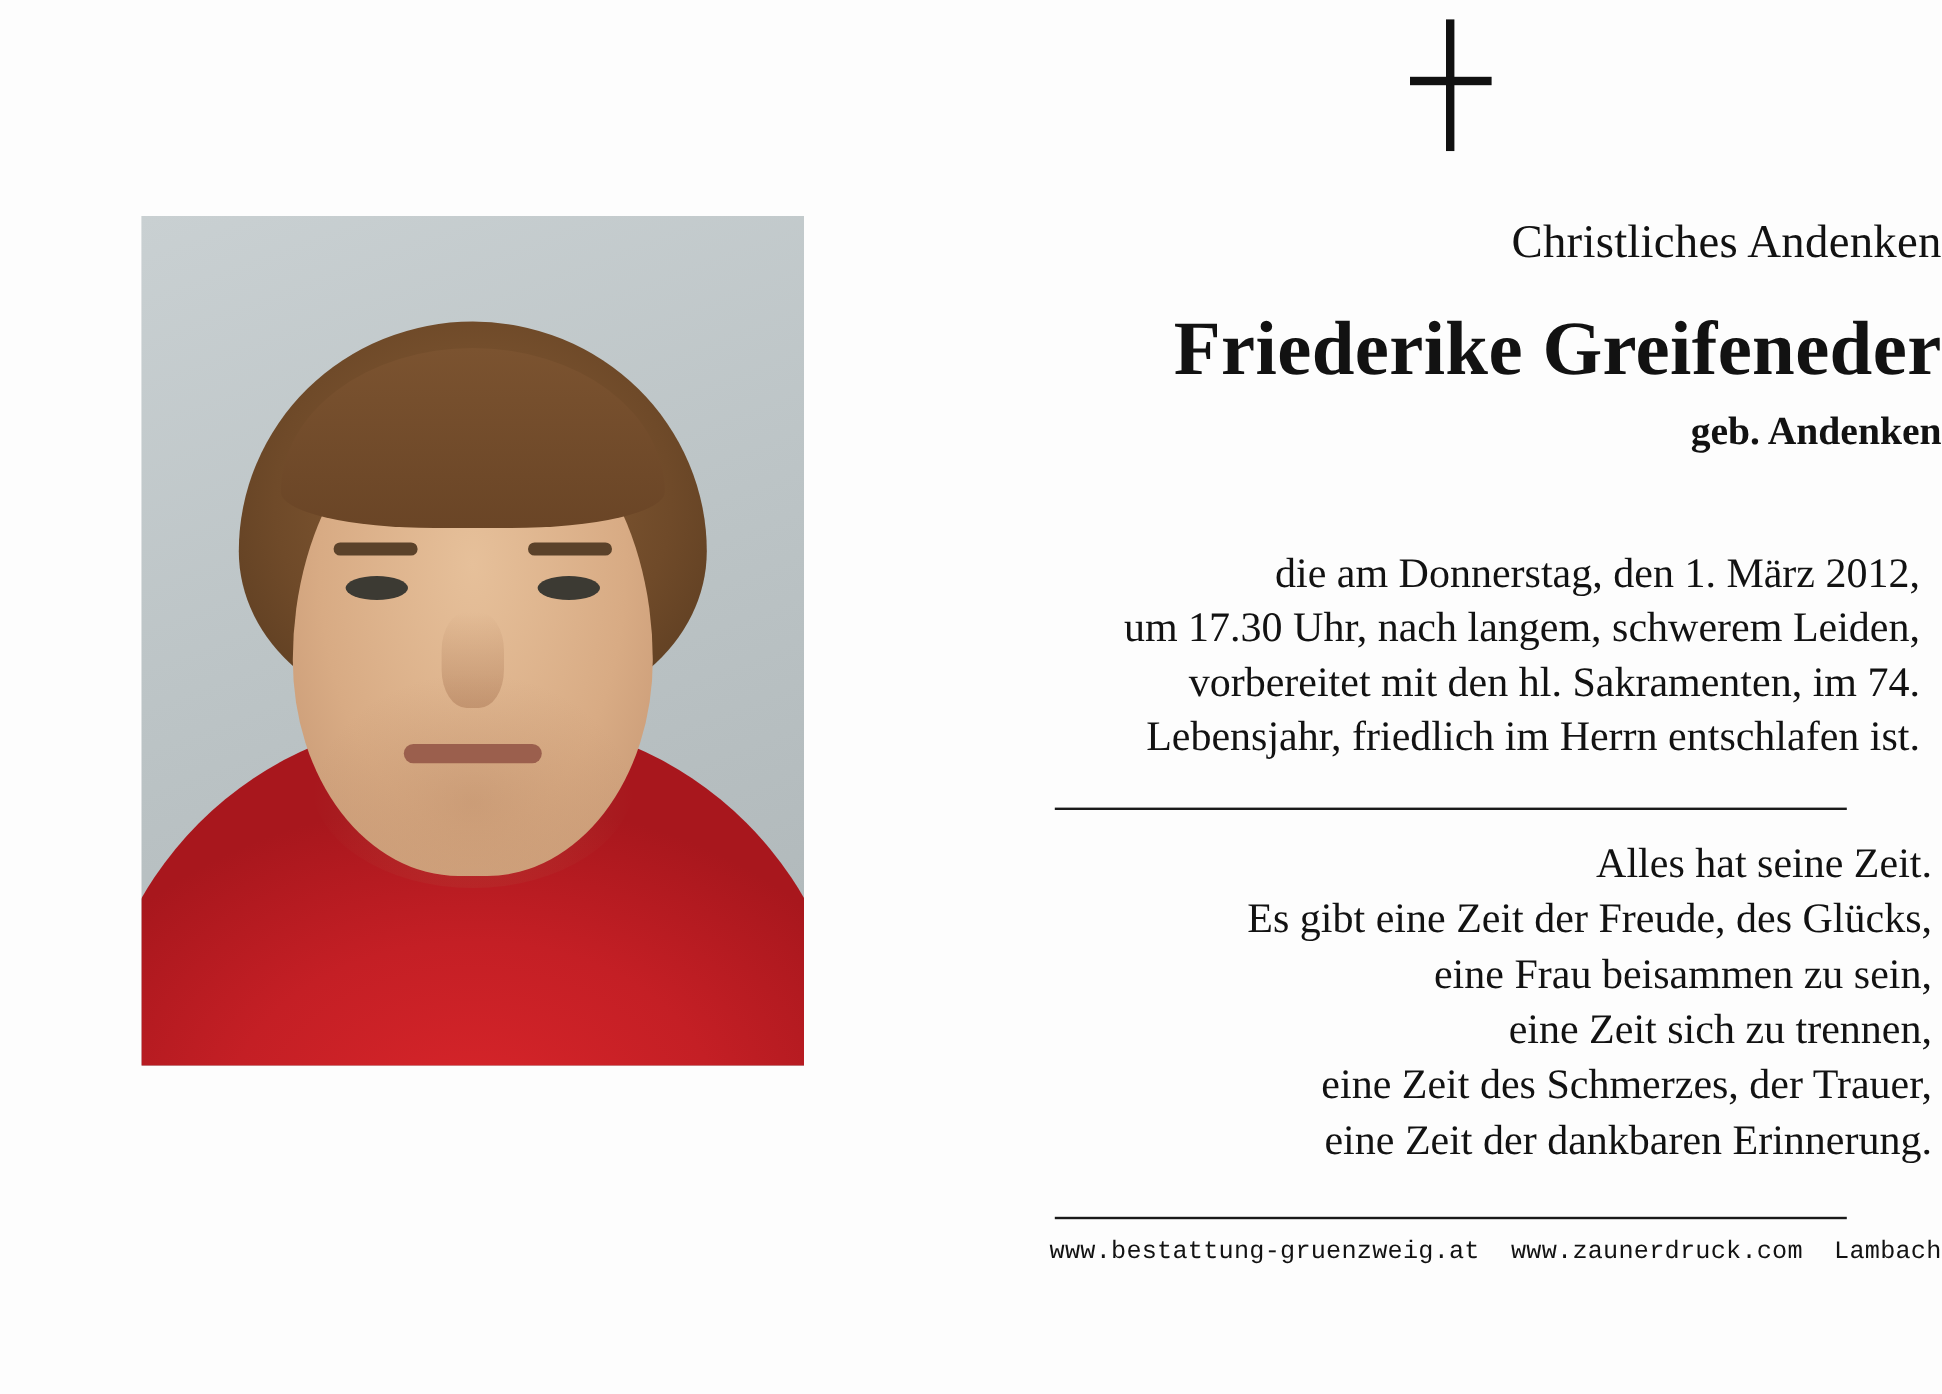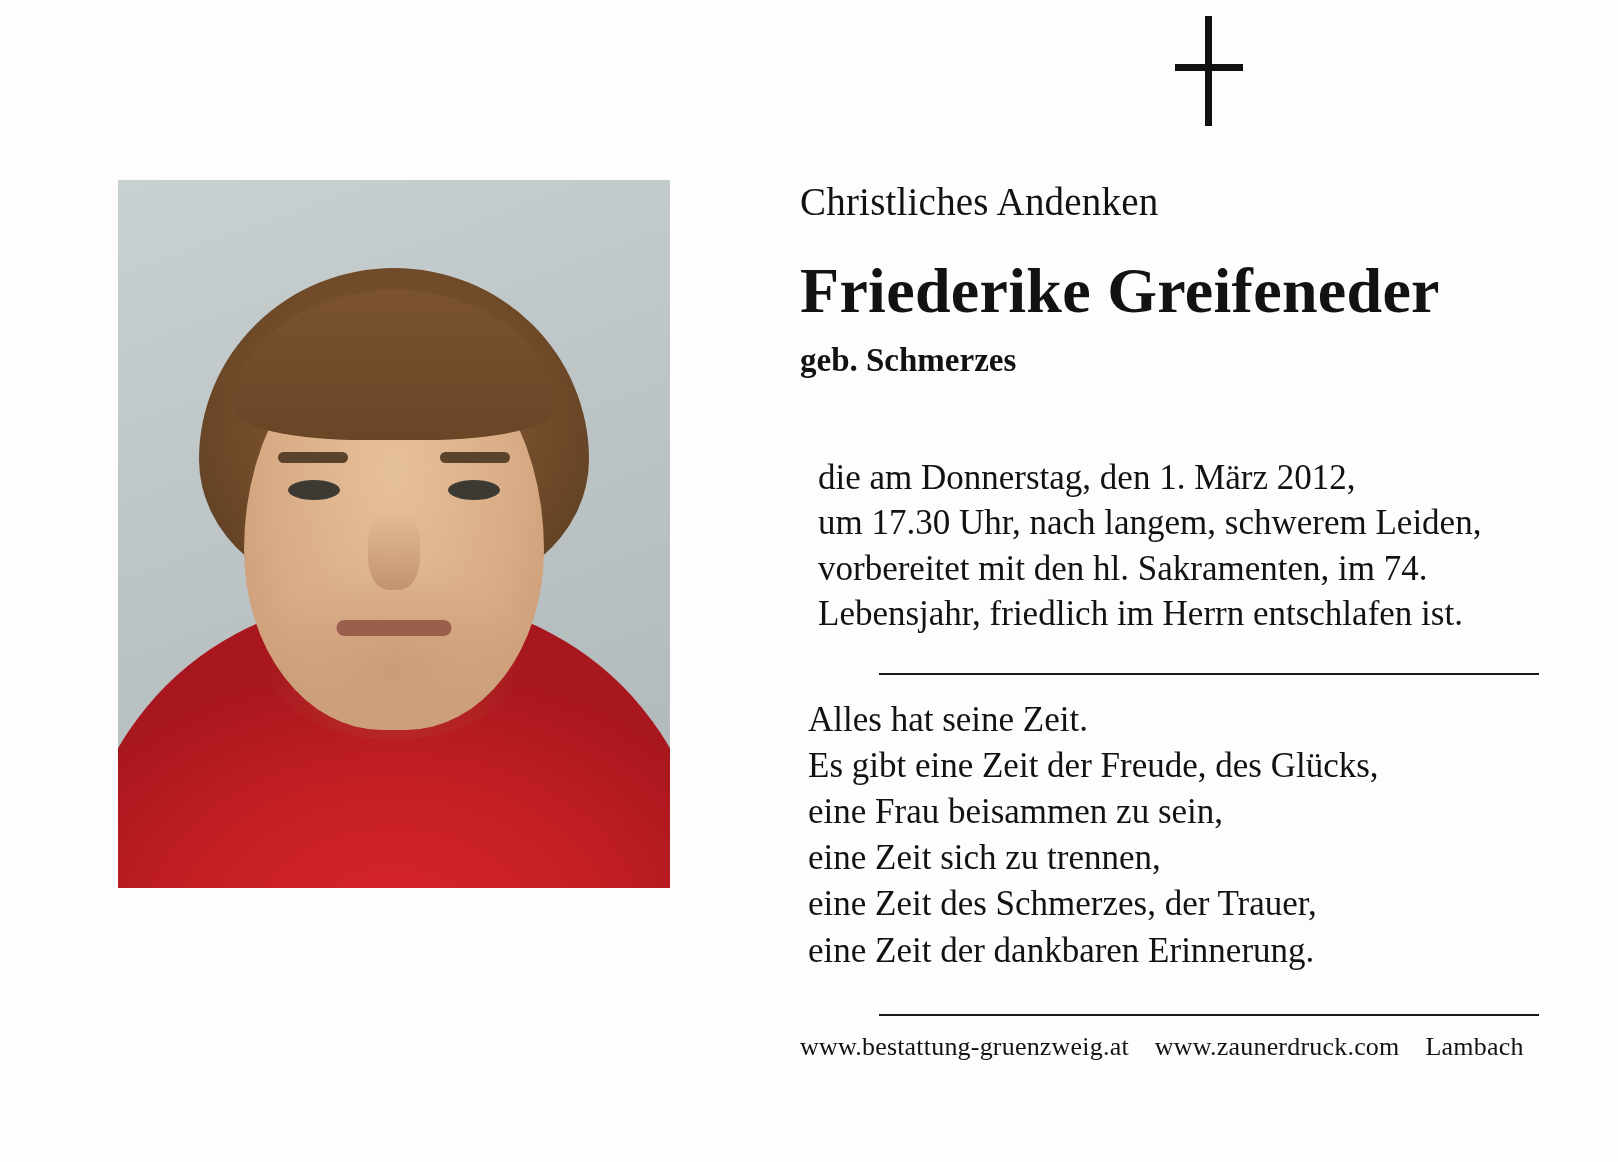--- a/index.html
+++ b/index.html
@@ -142,21 +142,21 @@
     height: 180px;
     background: radial-gradient(ellipse at 50% 60%, rgba(170,118,84,0.30) 0%, rgba(170,118,84,0) 70%);
     border-radius: 50%;
   }
 
   
   .right-panel {
     position: relative;
     width: 818px;
     height: 100%;
-    text-align: left;
+    text-align: right;
     padding-top: 16px;
     box-sizing: border-box;
   }
   .cross {
     position: relative;
     width: 100%;
     height: 118px;
   }
   .cross svg { display: block; margin: 0 auto; }
 
@@ -190,23 +190,24 @@
     margin: 36px auto 0 auto;
   }
   .verse {
     font-size: 35px;
     line-height: 1.32;
     margin-top: 22px;
     padding: 0 8px;
   }
   .rule.second { margin-top: 40px; }
   .footer {
-    font-size: 26px;
+    font-size: 21px;
     margin-top: 16px;
     letter-spacing: 0.2px;
+    font-family: Liberation Mono, monospace;
   }
   .footer span { white-space: nowrap; }
   .footer .gap { display: inline-block; width: 26px; }
 </style>
 </head>
 <body>
 
 <div class="card">
 
   <div class="left-panel">
@@ -234,21 +235,21 @@
         <rect x="36" y="0" width="7" height="110" fill="#111111"></rect>
         <rect x="6" y="48" width="68" height="7" fill="#111111"></rect>
       </svg>
     </div>
 
     <div class="andenken">
       <div>Christliches Andenken</div>
     </div>
 
     <div class="name">Friederike Greifeneder</div>
-    <div class="maiden">geb. Schmerzes</div>
+    <div class="maiden">geb. Andenken</div>
 
     <div class="death-text">
       <div>die am Donnerstag, den 1. März 2012,</div>
       <div>um 17.30 Uhr, nach langem, schwerem Leiden,</div>
       <div>vorbereitet mit den hl. Sakramenten, im 74.</div>
       <div>Lebensjahr, friedlich im Herrn entschlafen ist.</div>
     </div>
 
     <div class="rule"></div>
 

